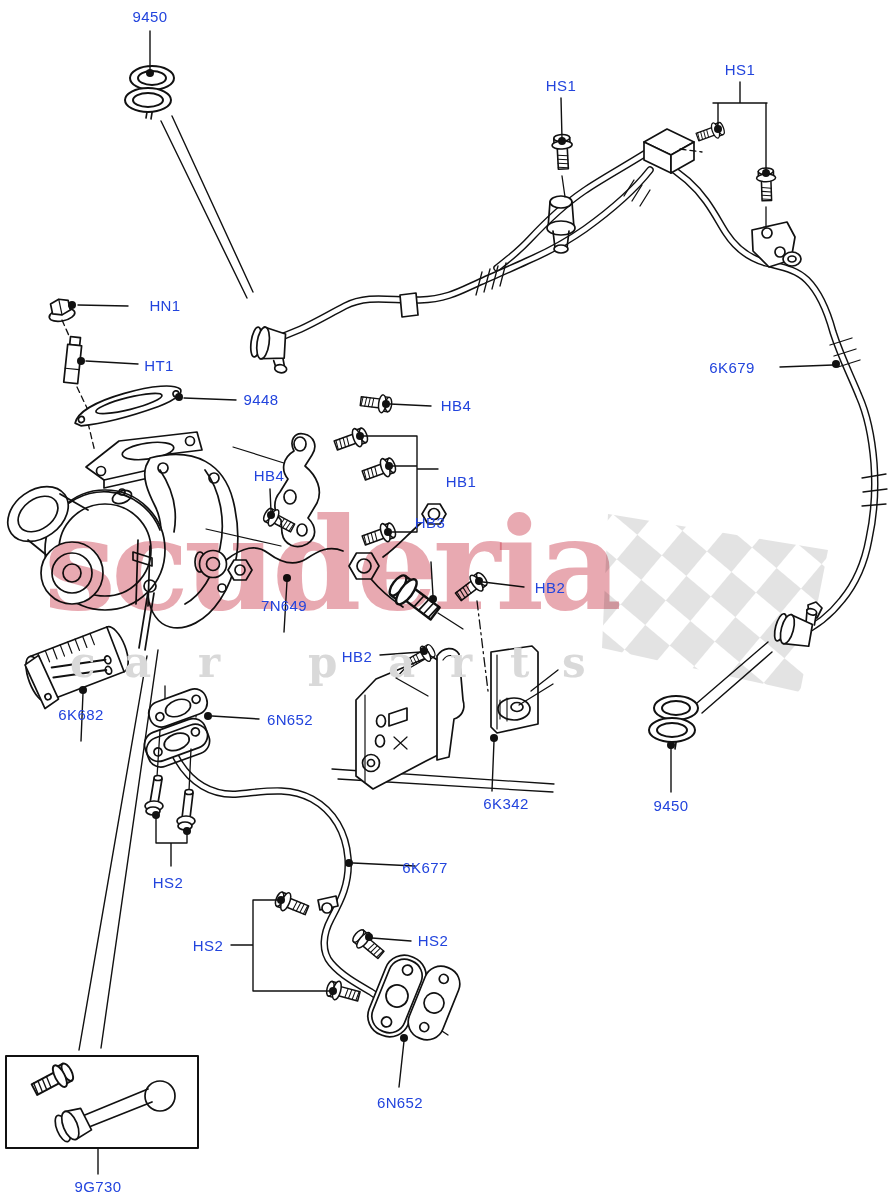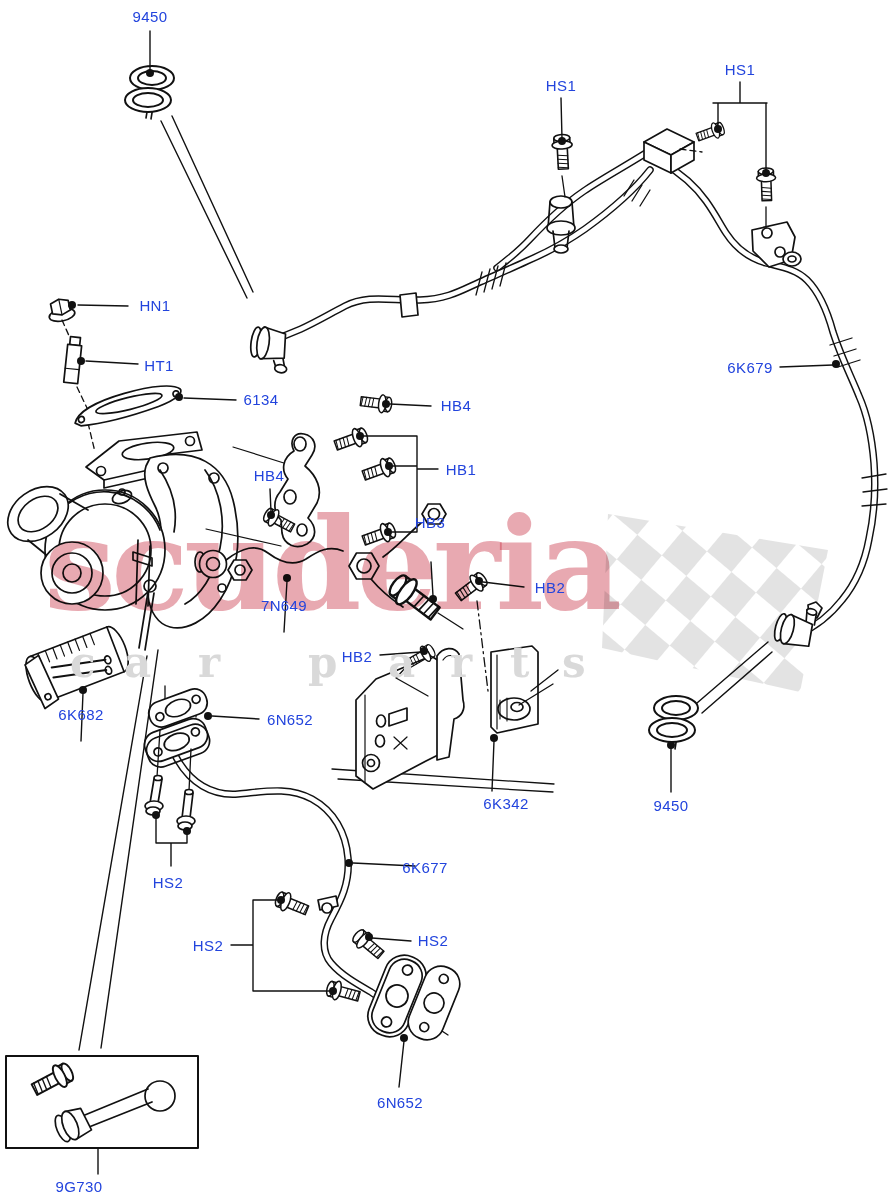--- a/index.html
+++ b/index.html
@@ -371,35 +371,35 @@
   <span class="wm-letter" style="left:308px">p</span>
   <span class="wm-letter" style="left:388px">a</span>
   <span class="wm-letter" style="left:450px">r</span>
   <span class="wm-letter" style="left:510px">t</span>
   <span class="wm-letter" style="left:562px">s</span>
 </div>
 
 <div class="plabel" style="left:150px;top:17px">9450</div>
 <div class="plabel" style="left:561px;top:86px">HS1</div>
 <div class="plabel" style="left:740px;top:70px">HS1</div>
-<div class="plabel" style="left:155px;top:306px">HN1</div>
+<div class="plabel" style="left:165px;top:306px">HN1</div>
 <div class="plabel" style="left:159px;top:366px">HT1</div>
-<div class="plabel" style="left:261px;top:400px">6134</div>
+<div class="plabel" style="left:261px;top:400px">9448</div>
 <div class="plabel" style="left:456px;top:406px">HB4</div>
-<div class="plabel" style="left:461px;top:470px">HB1</div>
+<div class="plabel" style="left:461px;top:482px">HB1</div>
 <div class="plabel" style="left:269px;top:476px">HB4</div>
 <div class="plabel" style="left:430px;top:523px">HB3</div>
 <div class="plabel" style="left:550px;top:588px">HB2</div>
-<div class="plabel" style="left:750px;top:368px">6K679</div>
+<div class="plabel" style="left:732px;top:368px">6K679</div>
 <div class="plabel" style="left:284px;top:606px">7N649</div>
 <div class="plabel" style="left:357px;top:657px">HB2</div>
 <div class="plabel" style="left:290px;top:720px">6N652</div>
 <div class="plabel" style="left:81px;top:715px">6K682</div>
 <div class="plabel" style="left:506px;top:804px">6K342</div>
 <div class="plabel" style="left:671px;top:806px">9450</div>
 <div class="plabel" style="left:168px;top:883px">HS2</div>
 <div class="plabel" style="left:425px;top:868px">6K677</div>
 <div class="plabel" style="left:208px;top:946px">HS2</div>
 <div class="plabel" style="left:433px;top:941px">HS2</div>
 <div class="plabel" style="left:400px;top:1103px">6N652</div>
-<div class="plabel" style="left:79px;top:1187px">9G730</div>
+<div class="plabel" style="left:98px;top:1187px">9G730</div>
 
 </div>
 
 </body></html>

